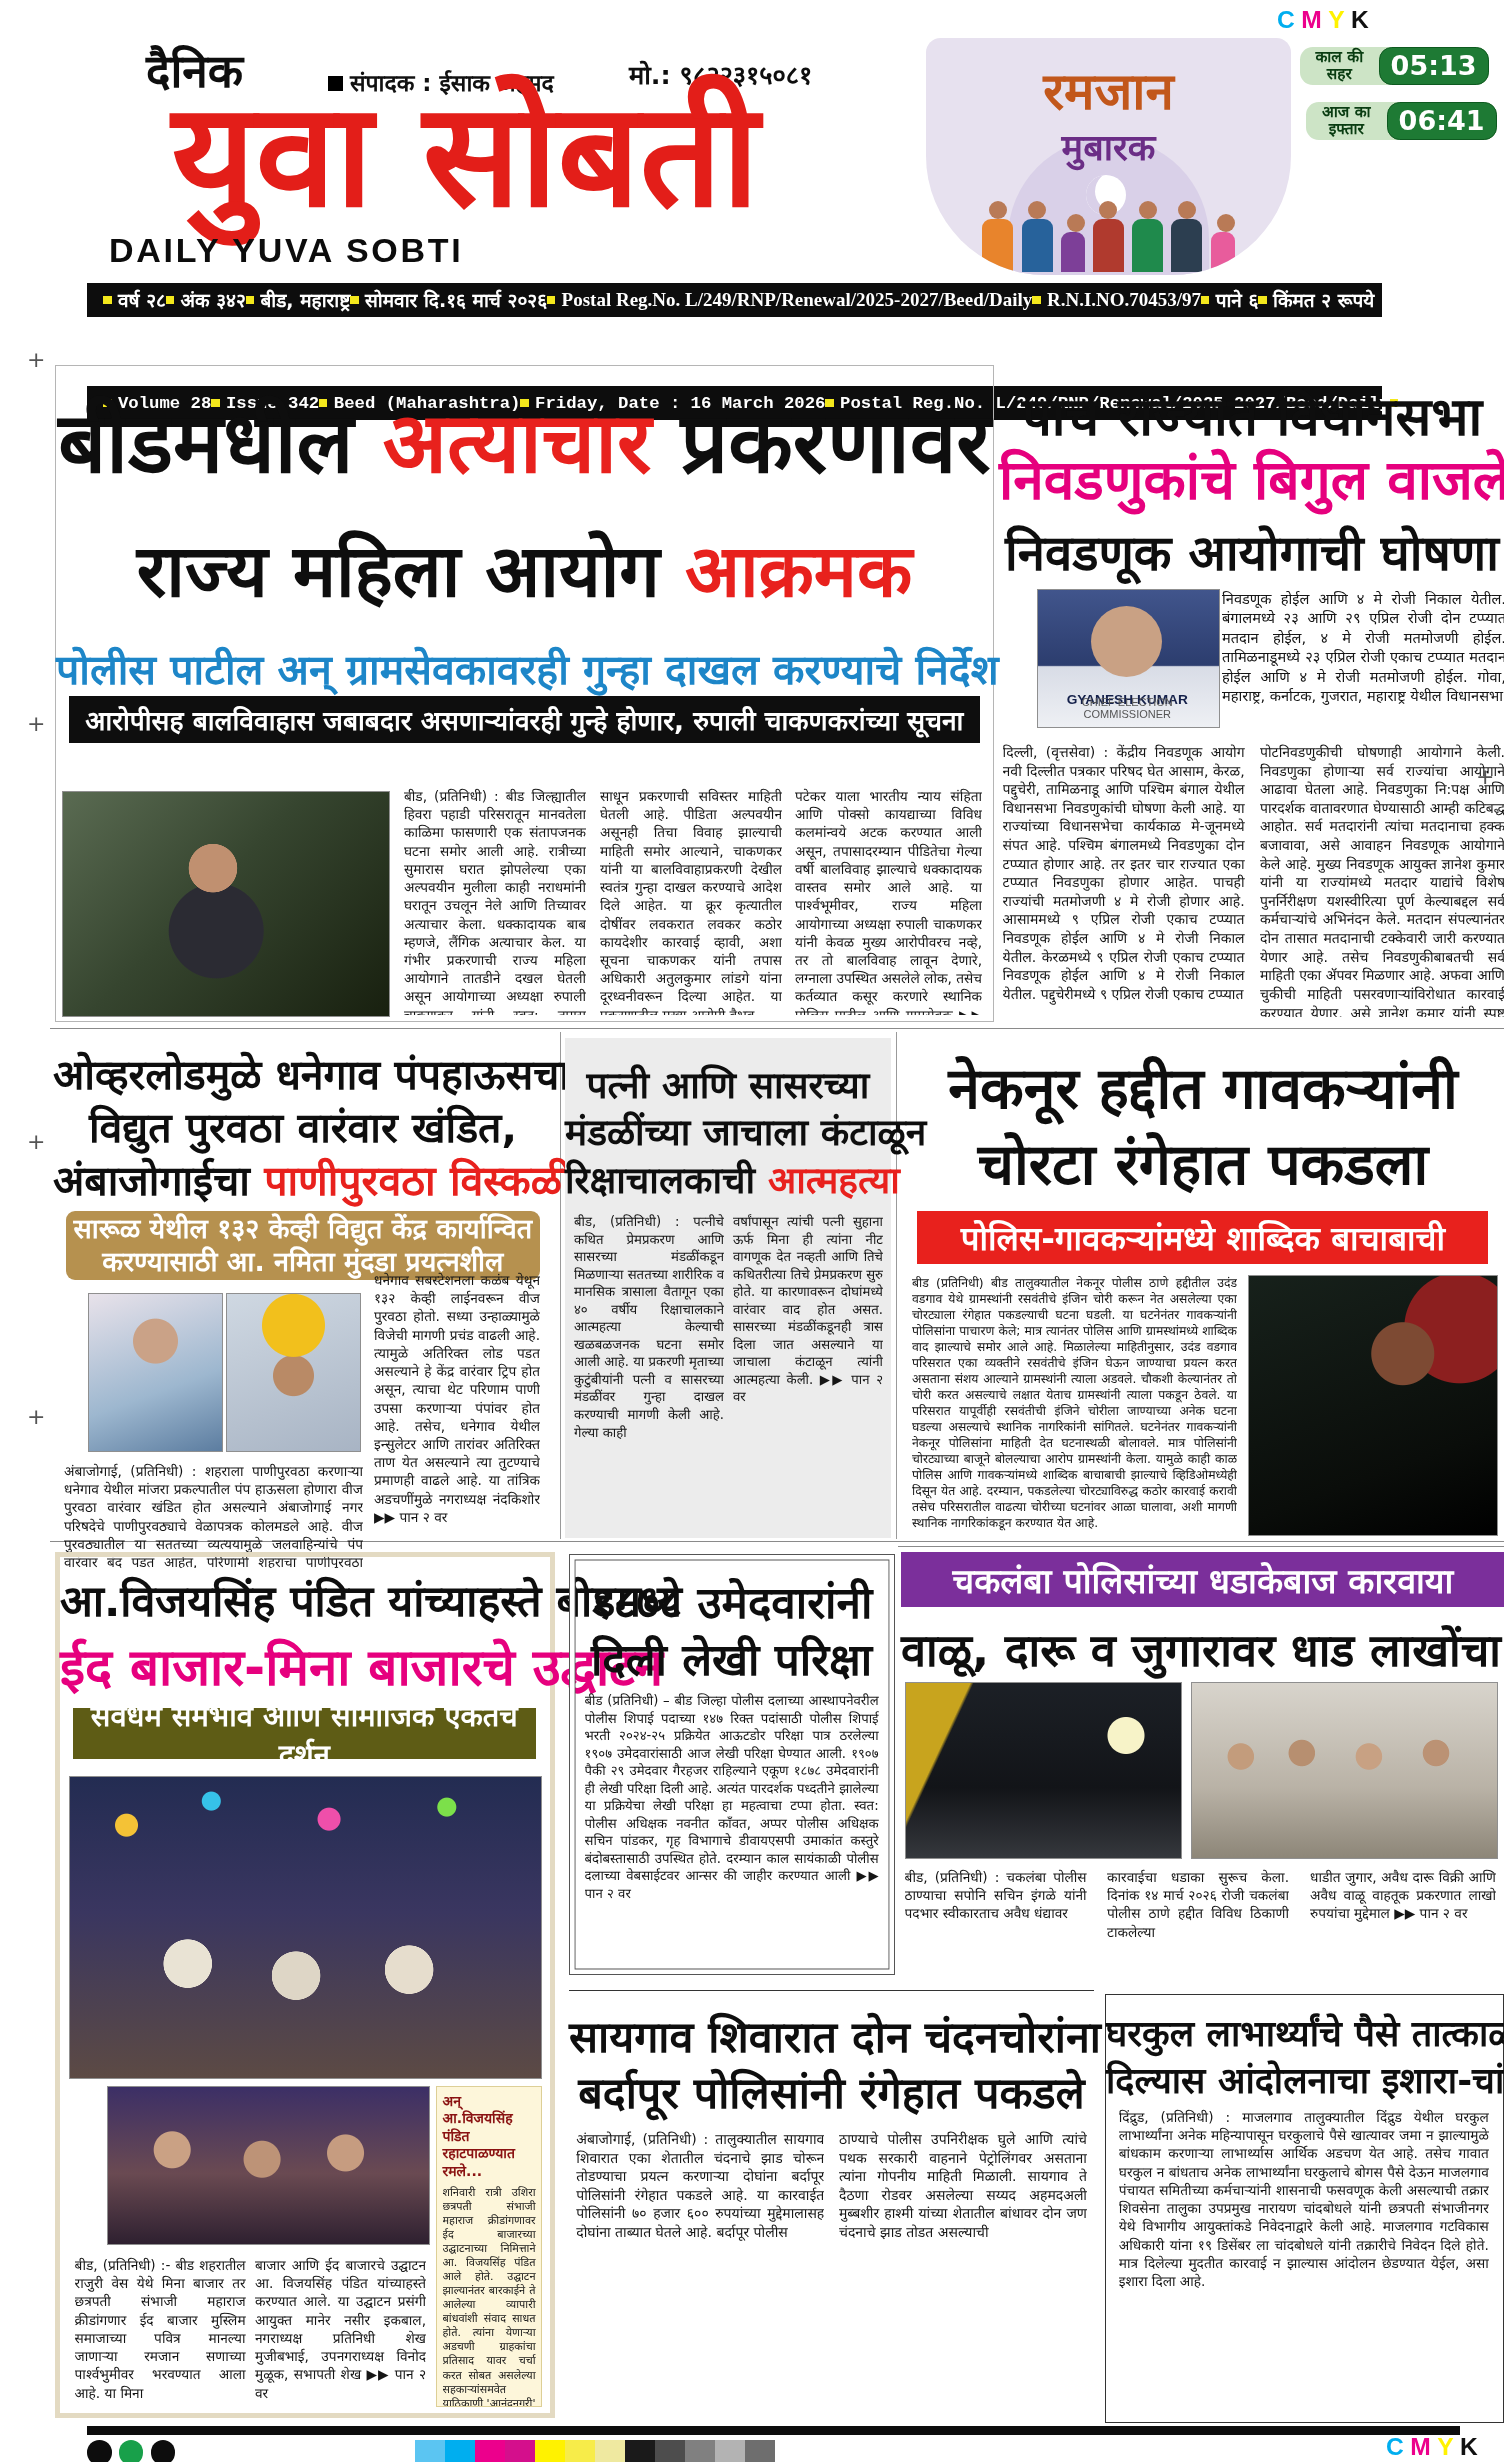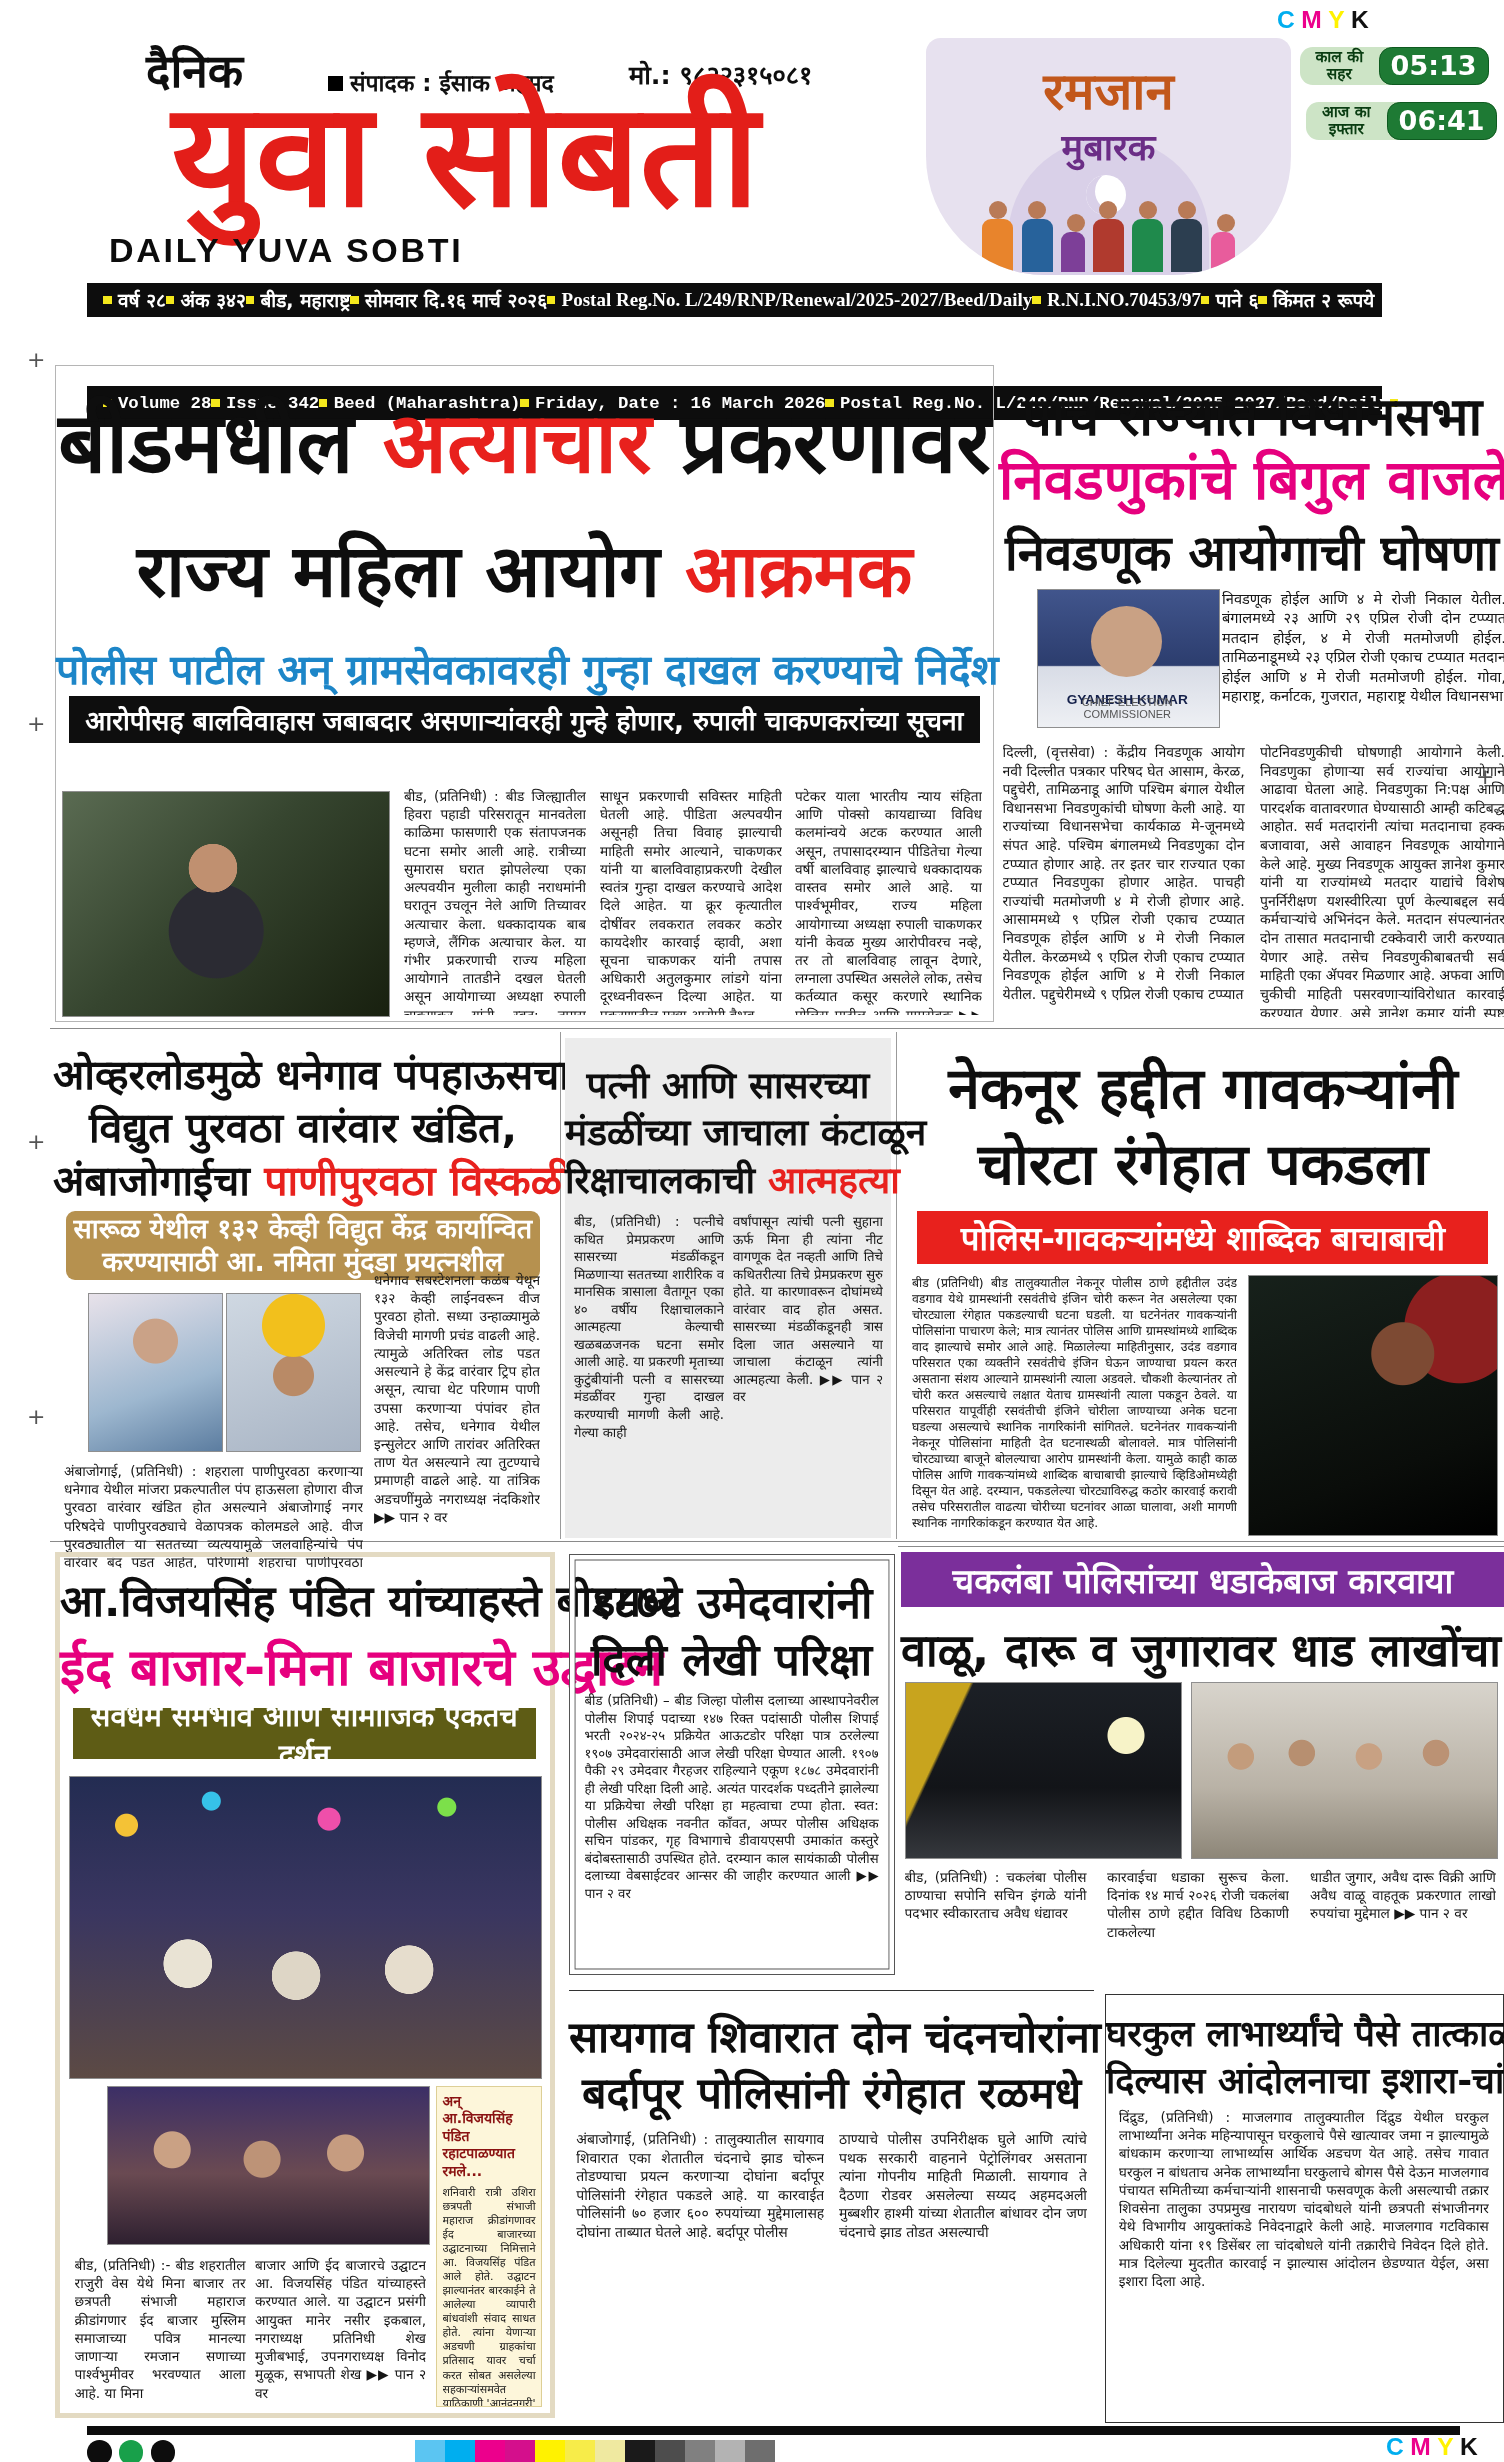--- a/index.html
+++ b/index.html
@@ -238,21 +238,21 @@
       radial-gradient(circle at 80% 40%,#bb9274 0 12.8px,rgba(0,0,0,0) 13.7px),
       linear-gradient(180deg,#d8d4cc 0%,#b9b2a6 60%,#8d8678 100%);"></div>
 
     <div class="body-txt abs" style="left:3.6px;top:316px;width:182px;height:113px;">बीड, (प्रतिनिधी) : चकलंबा पोलीस ठाण्याचा सपोनि सचिन इंगळे यांनी पदभार स्वीकारताच अवैध धंद्यावर</div>
     <div class="body-txt abs" style="left:206px;top:316px;width:182px;height:113px;">कारवाईचा धडाका सुरूच केला. दिनांक १४ मार्च २०२६ रोजी चकलंबा पोलीस ठाणे हद्दीत विविध ठिकाणी टाकलेल्या</div>
     <div class="body-txt abs" style="left:409px;top:316px;width:186px;height:113px;">धाडीत जुगार, अवैध दारू विक्री आणि अवैध वाळू वाहतूक प्रकरणात लाखो रुपयांचा मुद्देमाल ▶▶ पान २ वर</div>
   </div>
 
   <div class="abs" style="left:569px;top:1990px;width:525px;height:436px;border-top:1.8px solid #333;">
     <div class="abs nowrap ctr hl" style="left:0;top:14.6px;width:525px;font-size:43px;">सायगाव शिवारात दोन चंदनचोरांना</div>
-    <div class="abs nowrap ctr hl" style="left:0;top:71px;width:525px;font-size:43px;">बर्दापूर पोलिसांनी रंगेहात रळमधे</div>
+    <div class="abs nowrap ctr hl" style="left:0;top:71px;width:525px;font-size:43px;">बर्दापूर पोलिसांनी रंगेहात पकडले</div>
     <div class="body-txt abs" style="left:7.3px;top:139px;width:248px;height:283px;font-size:14px;">अंबाजोगाई, (प्रतिनिधी) : तालुक्यातील सायगाव शिवारात एका शेतातील चंदनाचे झाड चोरून तोडण्याचा प्रयत्न करणाऱ्या दोघांना बर्दापूर पोलिसांनी रंगेहात पकडले आहे. या कारवाईत पोलिसांनी ७० हजार ६०० रुपयांच्या मुद्देमालासह दोघांना ताब्यात घेतले आहे. बर्दापूर पोलीस</div>
     <div class="body-txt abs" style="left:270px;top:139px;width:248px;height:283px;font-size:14px;">ठाण्याचे पोलीस उपनिरीक्षक घुले आणि त्यांचे पथक सरकारी वाहनाने पेट्रोलिंगवर असताना त्यांना गोपनीय माहिती मिळाली. सायगाव ते दैठणा रोडवर असलेल्या सय्यद अहमदअली मुब्बशीर हाश्मी यांच्या शेतातील बांधावर दोन जण चंदनाचे झाड तोडत असल्याची</div>
   </div>
 
   <div class="abs" style="left:1105px;top:1994px;width:399px;height:429px;border:1.8px solid #333;box-sizing:border-box;">
     <div class="abs nowrap ctr hl" style="left:0;top:12.8px;width:396px;font-size:36px;">घरकुल लाभार्थ्यांचे पैसे तात्काळ न</div>
     <div class="abs nowrap ctr hl" style="left:0;top:60px;width:396px;font-size:36px;">दिल्यास आंदोलनाचा इशारा-चांदबोधले</div>
     <div class="body-txt abs" style="left:12.8px;top:113px;width:370px;height:301px;font-size:13.7px;">दिंद्रुड, (प्रतिनिधी) : माजलगाव तालुक्यातील दिंद्रुड येथील घरकुल लाभार्थ्यांना अनेक महिन्यापासून घरकुलाचे पैसे खात्यावर जमा न झाल्यामुळे बांधकाम करणाऱ्या लाभार्थ्यास आर्थिक अडचण येत आहे. तसेच गावात घरकुल न बांधताच अनेक लाभार्थ्यांना घरकुलाचे बोगस पैसे देऊन माजलगाव पंचायत समितीच्या कर्मचाऱ्यांनी शासनाची फसवणूक केली असल्याची तक्रार शिवसेना तालुका उपप्रमुख नारायण चांदबोधले यांनी छत्रपती संभाजीनगर येथे विभागीय आयुक्तांकडे निवेदनाद्वारे केली आहे. माजलगाव गटविकास अधिकारी यांना १९ डिसेंबर ला चांदबोधले यांनी तक्रारीचे निवेदन दिले होते. मात्र दिलेल्या मुदतीत कारवाई न झाल्यास आंदोलन छेडण्यात येईल, असा इशारा दिला आहे.</div>
   </div>
 

